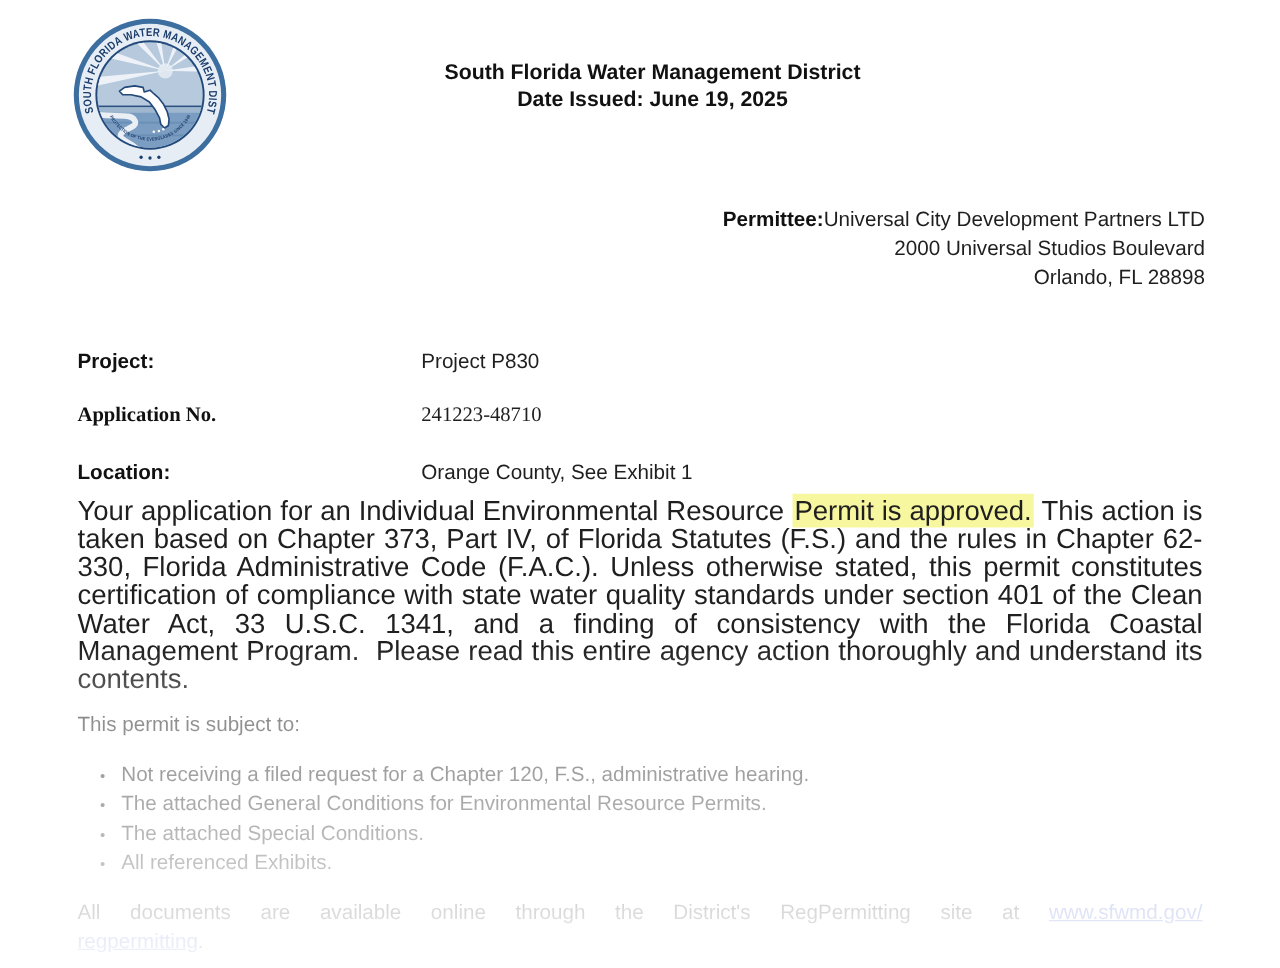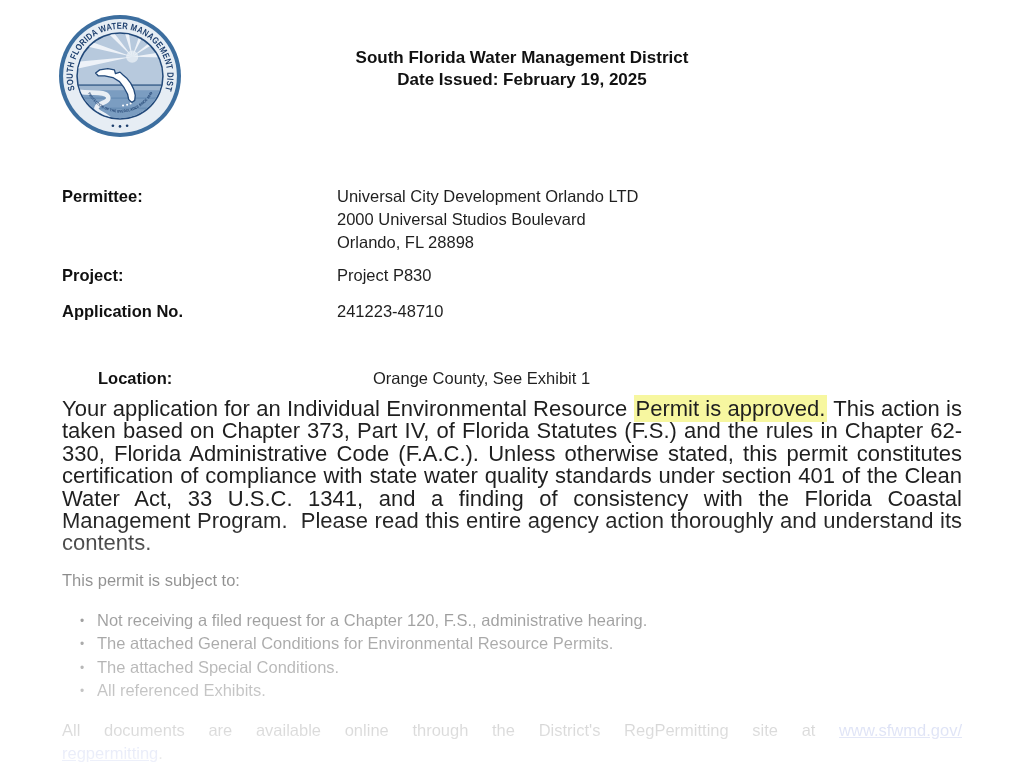--- a/index.html
+++ b/index.html
@@ -21,24 +21,24 @@
     position:absolute; left:120px; top:47px; width:804px;
     text-align:center; font-weight:bold; font-size:17px; line-height:22px;
     color:#111111;
   }
   .hdr-line { white-space:pre-wrap; }
 
   
   .info-row { position:absolute; left:62px; right:60px; font-size:16.5px; line-height:23px; }
   .info-label { display:inline-block; width:275px; font-weight:bold; vertical-align:top; color:#111111; }
   .info-values { display:inline-block; vertical-align:top; }
-  .row-permittee { top:185px; }
-  .row-project   { top:264px; }
-  .row-appno     { top:300px; }
-  .row-location  { top:367px;margin-left:36px; }
+  .row-permittee { top:165px;text-align:right; }
+  .row-project   { top:278px; }
+  .row-appno     { top:320px;font-family:Liberation Serif, serif; }
+  .row-location  { top:367px; }
 
   
   .main-para {
     position:absolute; left:62px; top:398px; width:900px;
     font-size:22px; line-height:22.4px;
     text-align:justify; white-space:pre-wrap;
   }
   .hl { background:#f7f7a0; padding:1px 2px; }
 
   
@@ -120,26 +120,26 @@
 
     <g fill="#1c3e6d">
       <circle cx="54" cy="110" r="1.3"></circle>
       <circle cx="61" cy="110.6" r="1.3"></circle>
       <circle cx="68" cy="110" r="1.3"></circle>
     </g>
   </svg>
 
   <div class="header-block">
     <div class="hdr-line">South Florida Water Management District</div>
-    <div class="hdr-line">Date Issued: February 19, 2025</div>
+    <div class="hdr-line">Date Issued: June 19, 2025</div>
   </div>
 
   <div class="info-row row-permittee">
     <span class="info-label">Permittee:</span><div class="info-values">
-      <div>Universal City Development Orlando LTD</div>
+      <div>Universal City Development Partners LTD</div>
       <div>2000 Universal Studios Boulevard</div>
       <div>Orlando, FL 28898</div>
     </div>
   </div>
 
   <div class="info-row row-project">
     <span class="info-label">Project:</span><div class="info-values">Project P830</div>
   </div>
 
   <div class="info-row row-appno">

